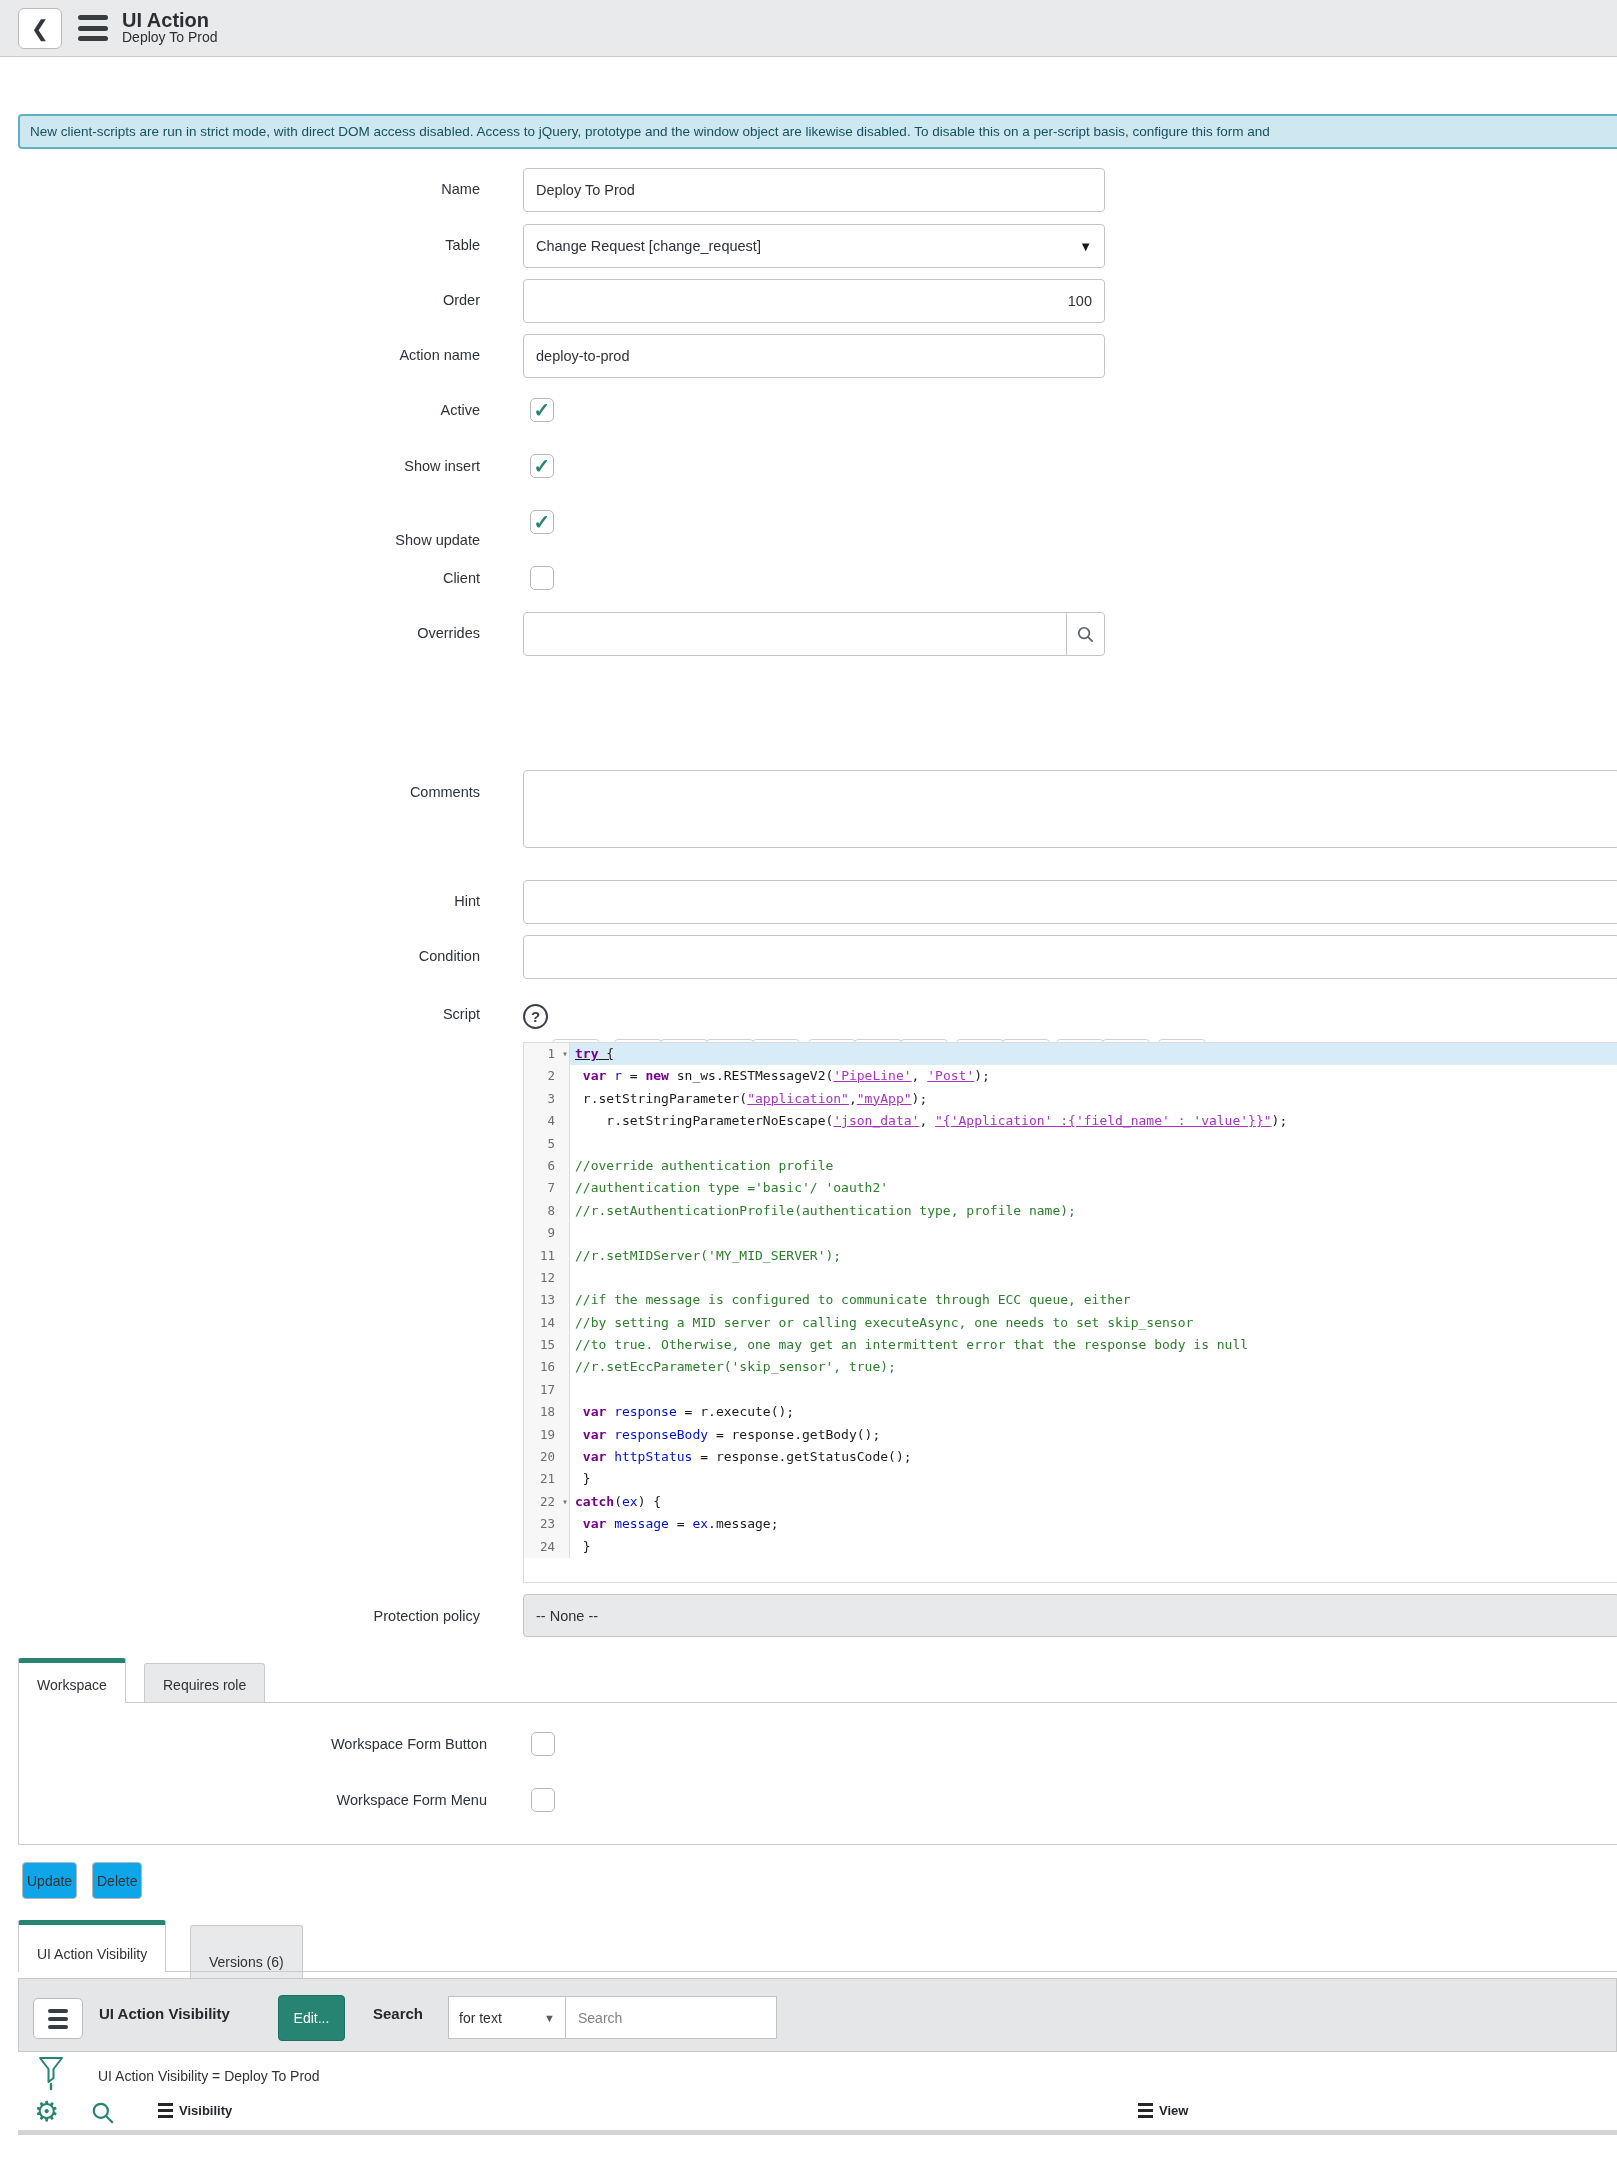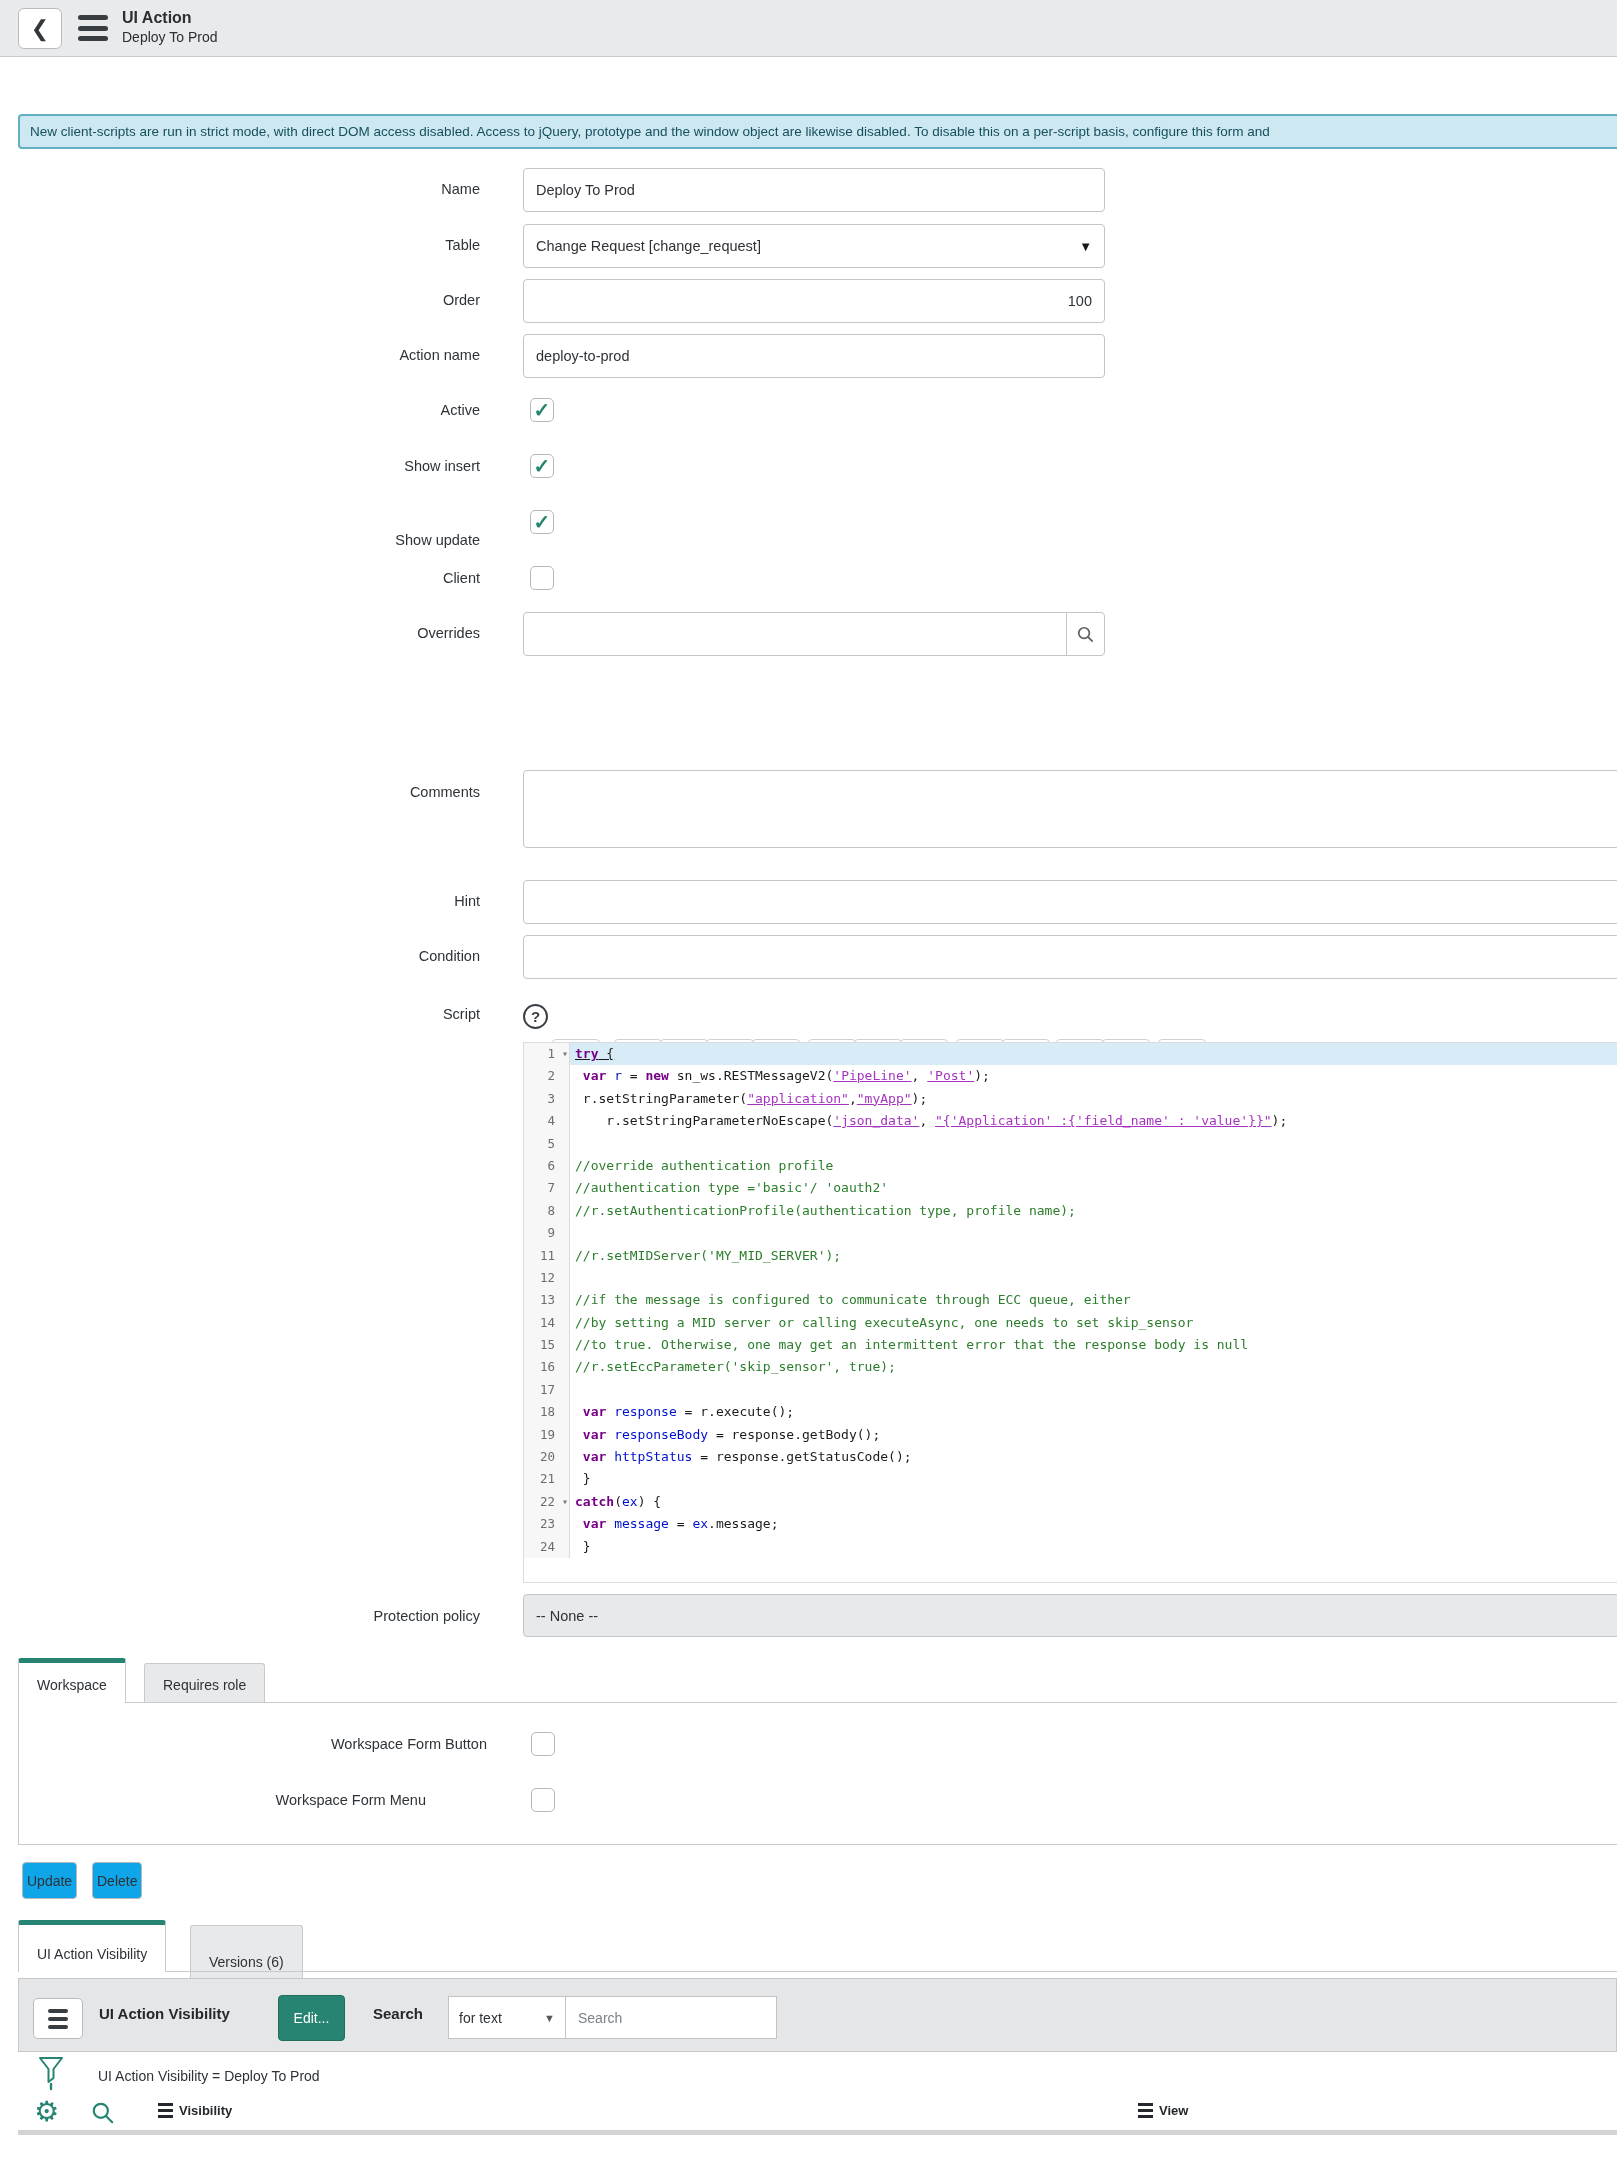--- a/index.html
+++ b/index.html
@@ -7,21 +7,21 @@
     font-family:"Liberation Sans", sans-serif; color:#2e3237; }
   #canvas { position:absolute; top:0; left:0; width:1617px; height:2160px; }
   .abs { position:absolute; }
 
   
   .top-header { left:0; top:0; width:1617px; height:57px; background:#e9eaeb; border-bottom:1px solid #c8cacc; }
   .back-btn { left:18px; top:8px; width:44px; height:41px; background:#fff; border:1px solid #b9bbbe; border-radius:6px;
     font-size:22px; color:#33383d; display:flex; align-items:center; justify-content:center; cursor:pointer; }
   .menu-icon { left:78px; top:15px; width:30px; height:26px; display:flex; flex-direction:column; justify-content:space-between; cursor:pointer;}
   .menu-icon i { display:block; height:5px; background:#383d42; border-radius:2.5px; }
-  .hdr-title { left:122px; top:9px; font-size:16px; font-weight:bold; color:#2b2f33; }
+  .hdr-title { left:122px; top:9px; font-size:20px; font-weight:bold; color:#2b2f33; }
   .hdr-sub   { left:122px; top:29px; font-size:14px; color:#2b2f33; }
 
   
   .banner { left:18px; top:114px; width:1610px; height:35px; background:#cde8f1; border:2px solid #62b0c4;
     border-radius:4px; display:flex; align-items:center; padding:0 10px; font-size:13.5px; color:#16505f; white-space:nowrap; overflow:hidden; }
 
   
   .f-label { left:20px; width:460px; text-align:right; font-size:14.5px; color:#2d3338; }
   .f-input { left:523px; width:582px; height:44px; border:1px solid #c3c6c8; border-radius:4px; background:#fff;
     font-size:14.5px; color:#2e3237; padding:0 12px; font-family:"Liberation Sans", sans-serif; }
@@ -287,21 +287,21 @@
   </div>
 
   <div class="abs tab active" style="left:18px; top:1658px; height:45px; z-index:2;">Workspace</div>
   <div class="abs tab" style="left:144px; top:1663px; height:40px;">Requires role</div>
   <div class="abs tabstrip-line" style="left:18px; top:1702px; width:1599px;"></div>
   <div class="abs ws-content"></div>
 
   <div class="abs f-label" style="top:1736px; width:467px;">Workspace Form Button</div>
   <div class="abs checkbox" style="left:531px; top:1732px;"></div>
 
-  <div class="abs f-label" style="top:1792px; width:406px;">Workspace Form Menu</div>
+  <div class="abs f-label" style="top:1792px; width:467px;">Workspace Form Menu</div>
   <div class="abs checkbox" style="left:531px; top:1788px;"></div>
 
   <button class="abs btn" style="left:22px; top:1862px;">Update</button>
   <button class="abs btn" style="left:92px; top:1862px;">Delete</button>
 
   <div class="abs tab active" style="left:18px; top:1920px; height:52px; z-index:2;">UI Action Visibility</div>
   <div class="abs tab" style="left:190px; top:1925px; height:55px;">Versions (6)</div>
   <div class="abs tabstrip-line" style="left:18px; top:1971px; width:1599px;"></div>
 
   <div class="abs list-hdr">

